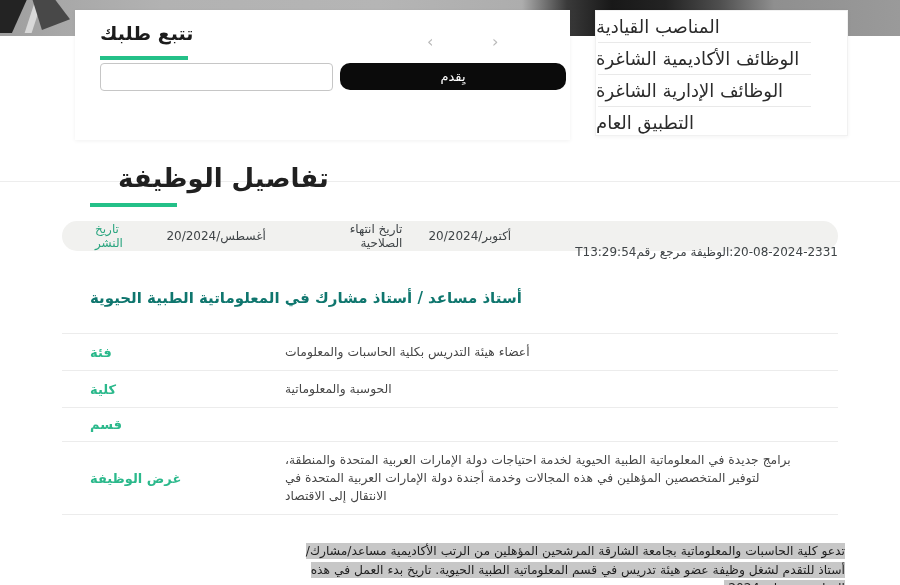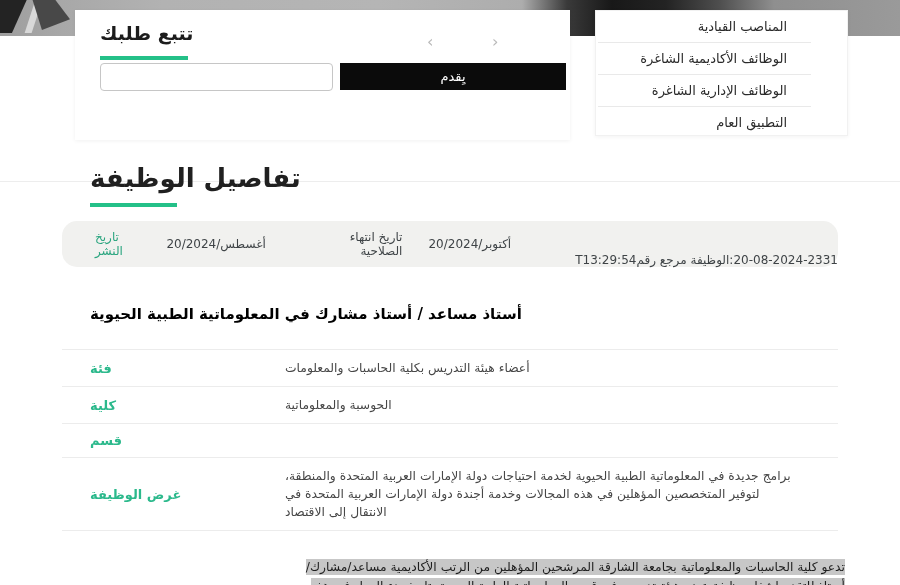--- a/index.html
+++ b/index.html
@@ -23,45 +23,45 @@
   .track-card { position:absolute; left:75px; top:10px; width:495px; height:130px;
     background:#fff; box-shadow:0 1px 4px rgba(0,0,0,.06); }
   .track-title { position:absolute; left:25px; top:12px; font-size:19px; font-weight:bold; color:#1c1c1c; }
   .track-underline { position:absolute; left:25px; top:46px; width:88px; height:4px; background:#24c088; }
   .carousel-arrow { position:absolute; top:24px; color:#b9b9b9; font-size:16px; line-height:16px;
     cursor:pointer; }
   .arrow-prev { left:352px; } .arrow-next { left:417px; }
   .track-input { position:absolute; left:25px; top:53px; width:233px; height:28px;
     border:1px solid #c6c6c6; border-radius:4px; background:#fff; font-size:12px; padding:0 8px; }
   .track-btn { position:absolute; left:265px; top:53px; width:226px; height:27px; background:#0b0b0b;
-    color:#fff; border:none; border-radius:0; font-size:13px; cursor:pointer;
+    color:#fff; border:none; border-radius:10px; font-size:13px; cursor:pointer;
     font-family:"DejaVu Sans", sans-serif; }
 
   .menu-card { position:absolute; left:595px; top:10px; width:253px; height:126px; background:#fff;
     border:1px solid #f1f1f1; box-shadow:0 1px 4px rgba(0,0,0,.05); }
-  .menu-item { height:31px; line-height:31px; text-align:right; padding-right:60px;
-    font-size:13px; color:#2b2b2b; cursor:pointer; direction:rtl; }
+  .menu-item { height:31px; line-height:31px; text-align:left; padding-right:26px;
+    font-size:18px; color:#2b2b2b; cursor:pointer; direction:rtl; }
   .menu-sep { height:1px; background:#e9e9e9; margin:0 36px 0 2px; }
 
   
   .details { position:absolute; left:0; top:143px; width:900px; }
-  .section-title { margin:20px 0 0 90px; font-size:26px; font-weight:bold; color:#202020; direction:rtl;
+  .section-title { margin:20px 0 0 118px; font-size:26px; font-weight:bold; color:#202020; direction:rtl;
     display:inline-block; }
   .section-underline { margin:10px 0 0 90px; width:87px; height:4px; background:#24c088; }
 
-  .meta-bar { margin:14px 0 0 62px; width:776px; height:46px; background:#f1f1ef; border-radius:15px;
+  .meta-bar { margin:14px 0 0 62px; width:776px; height:30px; background:#f1f1ef; border-radius:15px;
     display:flex; align-items:center; font-size:12px; color:#3f4447; padding-left:33px; direction:ltr; }
   .meta-pub-label { color:#2aa57f; }
   .meta-pub-value { margin-left:18px; direction:rtl; }
   .meta-exp-label { margin-left:42px; direction:rtl; }
   .meta-exp-value { margin-left:26px; direction:rtl; }
   .meta-ref { margin-left:64px; display:flex; direction:ltr;margin-top:32px; }
   .meta-ref span { white-space:pre; }
 
-  .job-title { margin:38px 0 16px 90px; font-size:15px; font-weight:bold; color:#000000;
+  .job-title { margin:38px 0 16px 90px; font-size:15px; font-weight:bold; color:#0f766e;
     direction:rtl; text-align:left; width:710px; }
 
   .fields-table { margin:26px 0 0 62px; width:776px; border-top:1px solid #ececec; }
   .field-row { display:flex; border-bottom:1px solid #ececec; padding:9px 0; }
   .field-label { width:223px; padding-left:28px; font-size:13px; font-weight:bold; color:#2cb98c;
     direction:rtl; text-align:left; flex-shrink:0; align-self:center; }
   .field-value { width:510px; font-size:12.3px; color:#474747; direction:rtl; text-align:left;
     line-height:18px; }
 
   .lower-text { margin:27px 0 0 287px; width:558px; direction:rtl; }

